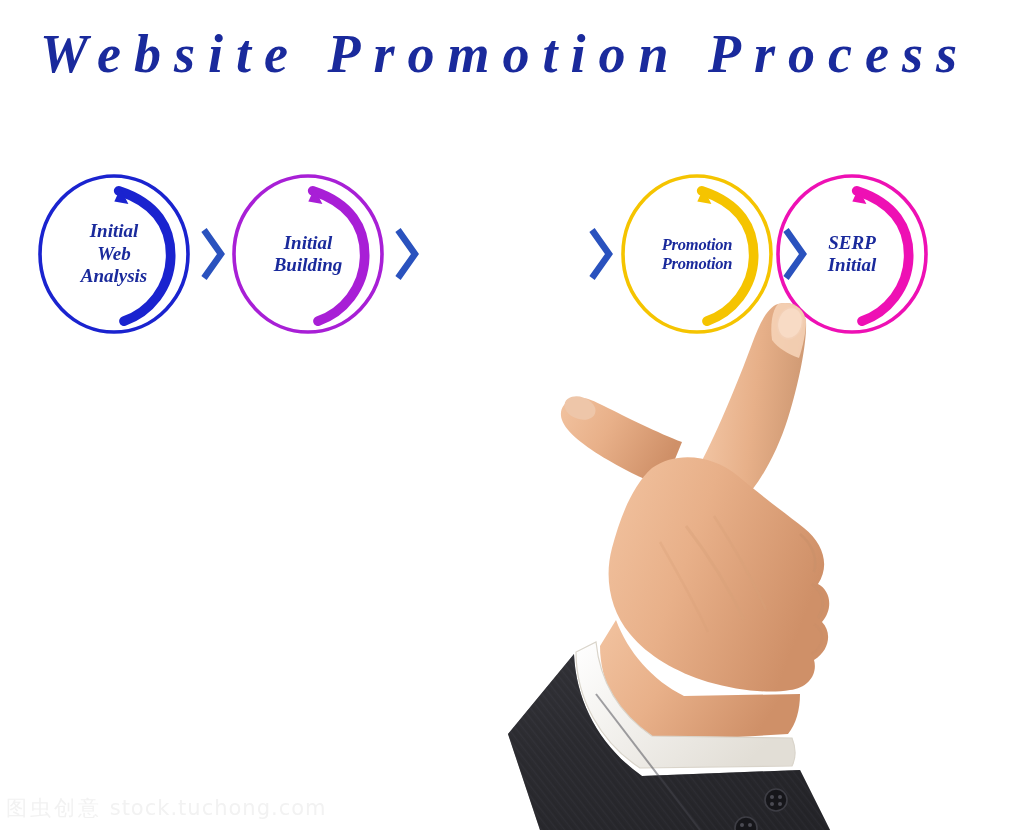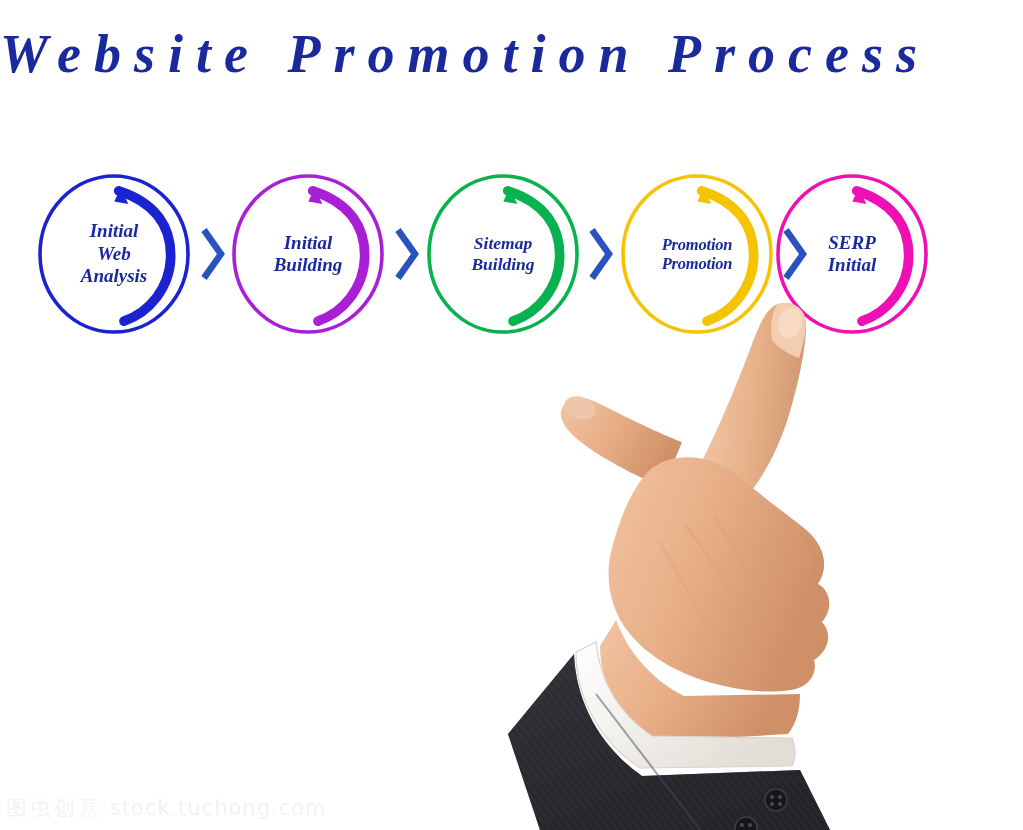--- a/index.html
+++ b/index.html
@@ -28,20 +28,21 @@
     text-align: right;
     font-family: "Liberation Serif", "DejaVu Serif", serif;
     font-weight: bold;
     font-style: italic;
     font-size: 54px;
     letter-spacing: 13px;
     color: #1a2a9c;
     white-space: nowrap;
     line-height: 1.05;
     user-select: none;
+    padding-left: 40px;
   }
 
   
   #diagram {
     position: absolute;
     left: 0;
     top: 170px;
     width: 852px;
     height: 170px;
     padding-left: 44px;
@@ -154,31 +155,20 @@
         <span>Building</span>
       </div>
     </div>
 
     <div class="chev" style="left:394px;">
       <svg viewBox="0 0 26 58">
           <path d="M 4 5 L 21 29 L 4 53" fill="none" stroke="#2a52be" stroke-width="6.5" stroke-linecap="butt" stroke-linejoin="miter"></path>
         </svg>
     </div>
 
-    <div class="node" style="left:423px;">
-      <svg viewBox="0 0 160 168">
-        <ellipse class="ring" cx="80" cy="84" rx="74" ry="78" fill="none" stroke="#09b24f" stroke-width="3.6"></ellipse>
-        <path class="brush" d="M 97 12 C 140 26 157 54 156 88 C 155 122 132 150 103 160" fill="none" stroke="#09b24f" stroke-width="11" stroke-linecap="round" transform="translate(-20,5) scale(0.88) translate(22,6)"></path>
-        <path class="brush-tip" d="M 92 24 L 99 9 L 108 27 Z" fill="#09b24f" transform="translate(-20,5) scale(0.88) translate(22,6)"></path>
-      </svg>
-      <div class="node-label sz-sm">
-        <span>Sitemap</span>
-        <span>Building</span>
-      </div>
-    </div>
 
     <div class="chev" style="left:588px;">
       <svg viewBox="0 0 26 58">
           <path d="M 4 5 L 21 29 L 4 53" fill="none" stroke="#2a52be" stroke-width="6.5" stroke-linecap="butt" stroke-linejoin="miter"></path>
         </svg>
     </div>
 
     <div class="node" style="left:617px;">
       <svg viewBox="0 0 160 168">
         <ellipse class="ring" cx="80" cy="84" rx="74" ry="78" fill="none" stroke="#f5c400" stroke-width="3.6"></ellipse>

